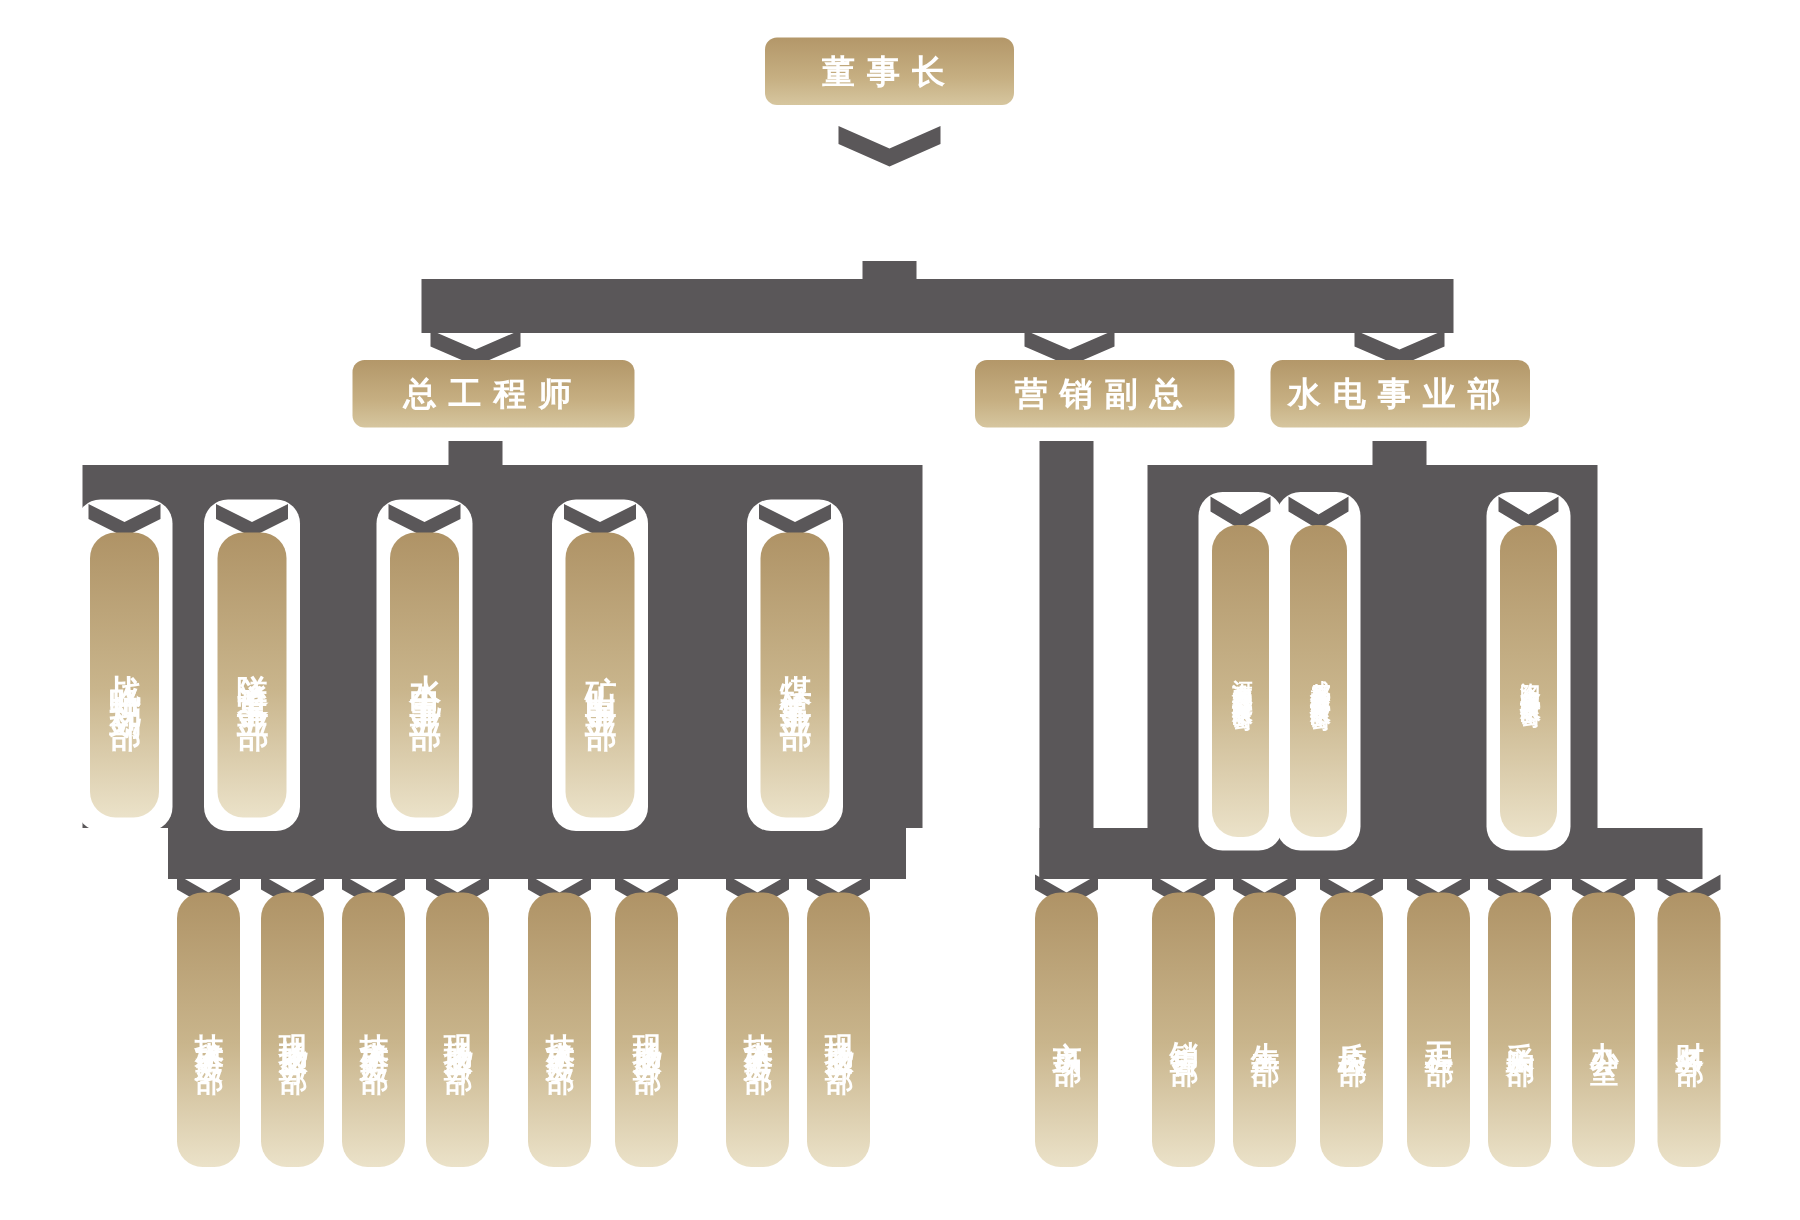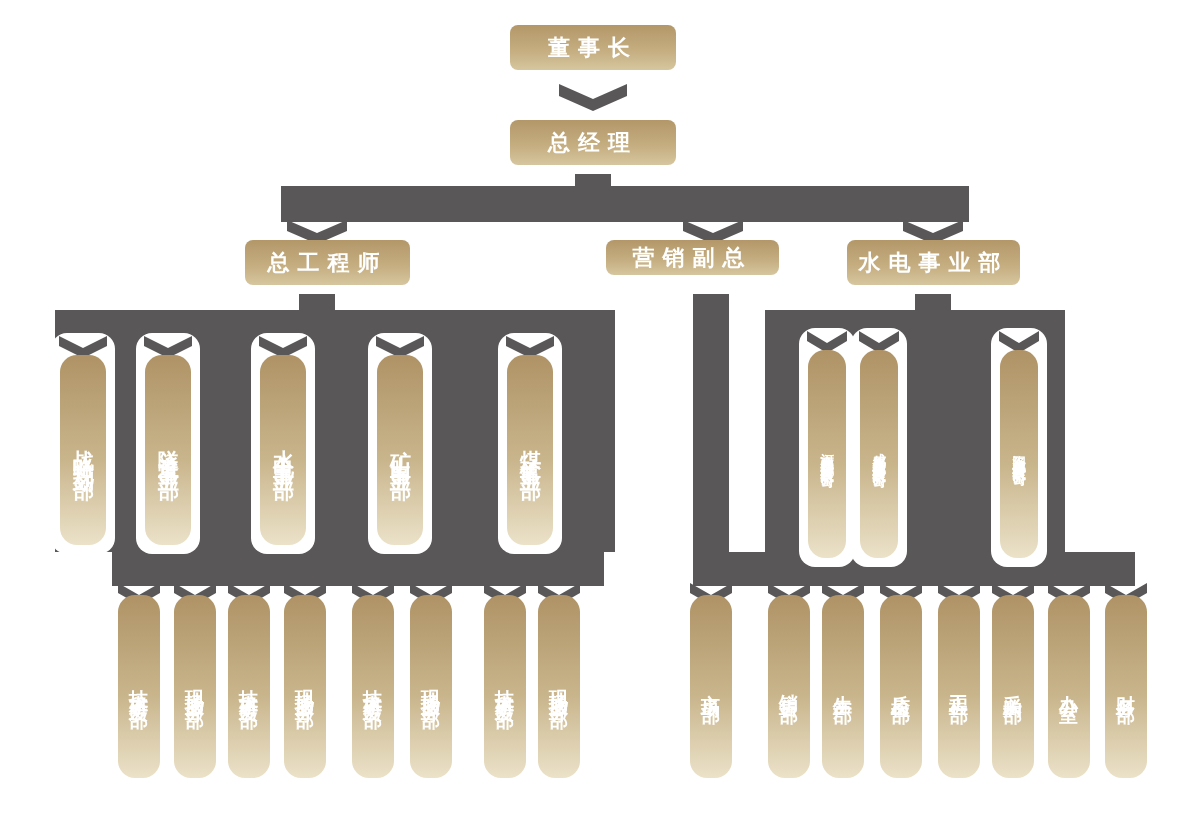--- a/index.html
+++ b/index.html
@@ -95,24 +95,23 @@
     <polygon points="822,583 843,595 864,583 864,593 843,605 822,593" fill="#5a5759"></polygon>
     <polygon points="880,583 901,595 922,583 922,593 901,605 880,593" fill="#5a5759"></polygon>
     <polygon points="938,583 959,595 980,583 980,593 959,605 938,593" fill="#5a5759"></polygon>
     <polygon points="992,583 1013,595 1034,583 1034,593 1013,605 992,593" fill="#5a5759"></polygon>
     <polygon points="1048,583 1069,595 1090,583 1090,593 1069,605 1048,593" fill="#5a5759"></polygon>
     <polygon points="1105,583 1126,595 1147,583 1147,593 1126,605 1105,593" fill="#5a5759"></polygon>
   </svg>
 
   <div class="node hbox" style="left:510px;top:25px;width:166px;height:45px">董事长</div>
 
-  <div class="node hbox" style="left:510px;top:120px;width:166px;height:45px">总经理</div>
 
-  <div class="node hbox" style="left:245px;top:240px;width:165px;height:45px">总工程师</div>
-  <div class="node hbox" style="left:606px;top:240px;width:173px;height:35px">营销副总</div>
+  <div class="node hbox" style="left:235px;top:240px;width:188px;height:45px">总工程师</div>
+  <div class="node hbox" style="left:650px;top:240px;width:173px;height:45px">营销副总</div>
   <div class="node hbox" style="left:847px;top:240px;width:173px;height:45px">水电事业部</div>
 
   <div class="node vbox division" style="left:60px;top:355px;width:46px;height:190px">
     <span>战略规划部</span>
     </div>
   <div class="node vbox division" style="left:145px;top:355px;width:46px;height:190px">
     <span>隧道事业部</span>
     </div>
   <div class="node vbox division" style="left:260px;top:355px;width:46px;height:190px">
     <span>水电事业部</span>

